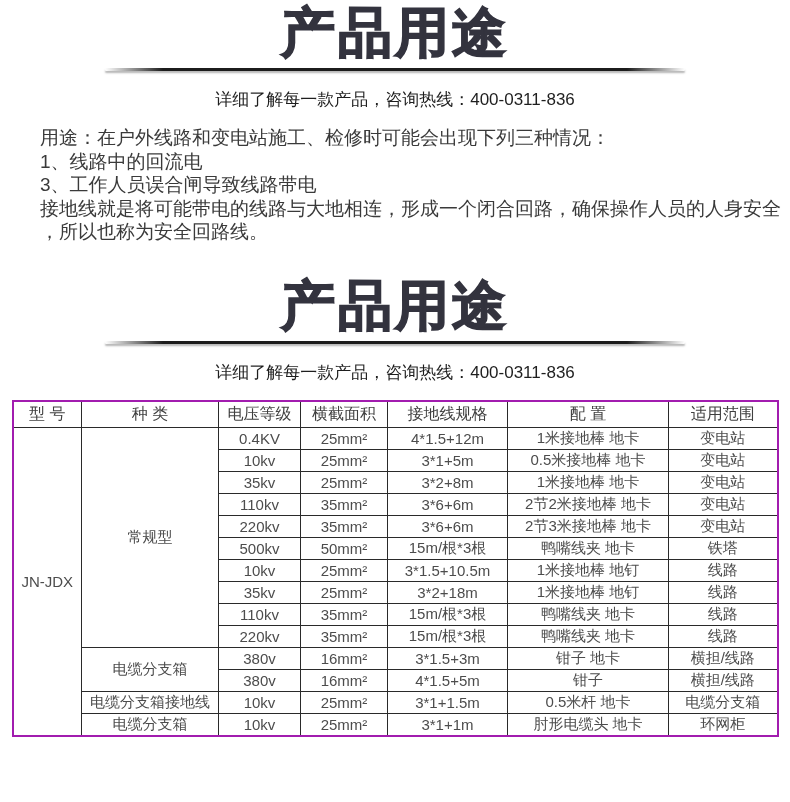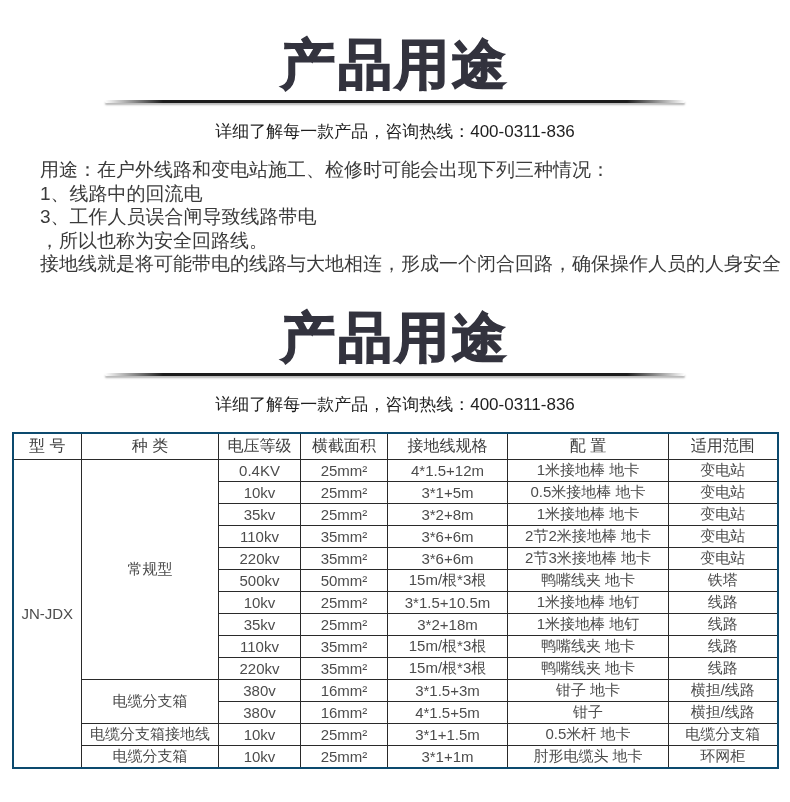--- a/index.html
+++ b/index.html
@@ -3,21 +3,21 @@
 <meta charset="utf-8">
 <style>
   * { box-sizing: border-box; }
   html, body {
     margin: 0; padding: 0;
     width: 790px; height: 802px;
     background: #ffffff;
     overflow: hidden;
     font-family: "Liberation Sans", "DejaVu Sans", sans-serif;
   }
-  .page { width: 790px; height: 802px; padding-top: 36px; }
+  .page { width: 790px; height: 802px; padding-top: 4px; }
 
   .section-title {
     text-align: center;
     font-size: 54px;
     line-height: 56px;
     font-weight: 900;
     letter-spacing: 3px;
     color: #33333e;
     -webkit-text-stroke: 1.5px #33333e;
   }
@@ -45,21 +45,21 @@
   }
   .usage-body .body-line { white-space: nowrap; }
 
   .spec-section { margin-top: 33px; }
 
   table.spec-table {
     width: 765px;
     margin: 16px auto 0;
     border-collapse: collapse;
     table-layout: fixed;
-    border: 2px solid #0c4a6e;
+    border: 2px solid #a21caf;
   }
   .spec-table th, .spec-table td {
     border: 1px solid #2a2a2a;
     text-align: center;
     vertical-align: middle;
     padding: 0 2px;
     overflow: hidden;
     white-space: nowrap;
   }
   .spec-table th {
@@ -87,22 +87,22 @@
 <div class="page">
 
   <div class="usage-section">
     <div class="section-title">产品用途</div>
     <div class="divider"></div>
     <div class="subtitle">详细了解每一款产品，咨询热线：400-0311-836</div>
     <div class="usage-body">
         <div class="body-line">用途：在户外线路和变电站施工、检修时可能会出现下列三种情况：</div>
         <div class="body-line">1、线路中的回流电</div>
         <div class="body-line">3、工作人员误合闸导致线路带电</div>
+        <div class="body-line">接地线就是将可能带电的线路与大地相连，形成一个闭合回路，确保操作人员的人身安全</div>
         <div class="body-line">，所以也称为安全回路线。</div>
-        <div class="body-line">接地线就是将可能带电的线路与大地相连，形成一个闭合回路，确保操作人员的人身安全</div>
       </div>
   </div>
 
   <div class="spec-section">
     <div class="section-title">产品用途</div>
     <div class="divider"></div>
     <div class="subtitle">详细了解每一款产品，咨询热线：400-0311-836</div>
 
     <table class="spec-table">
       <colgroup>

